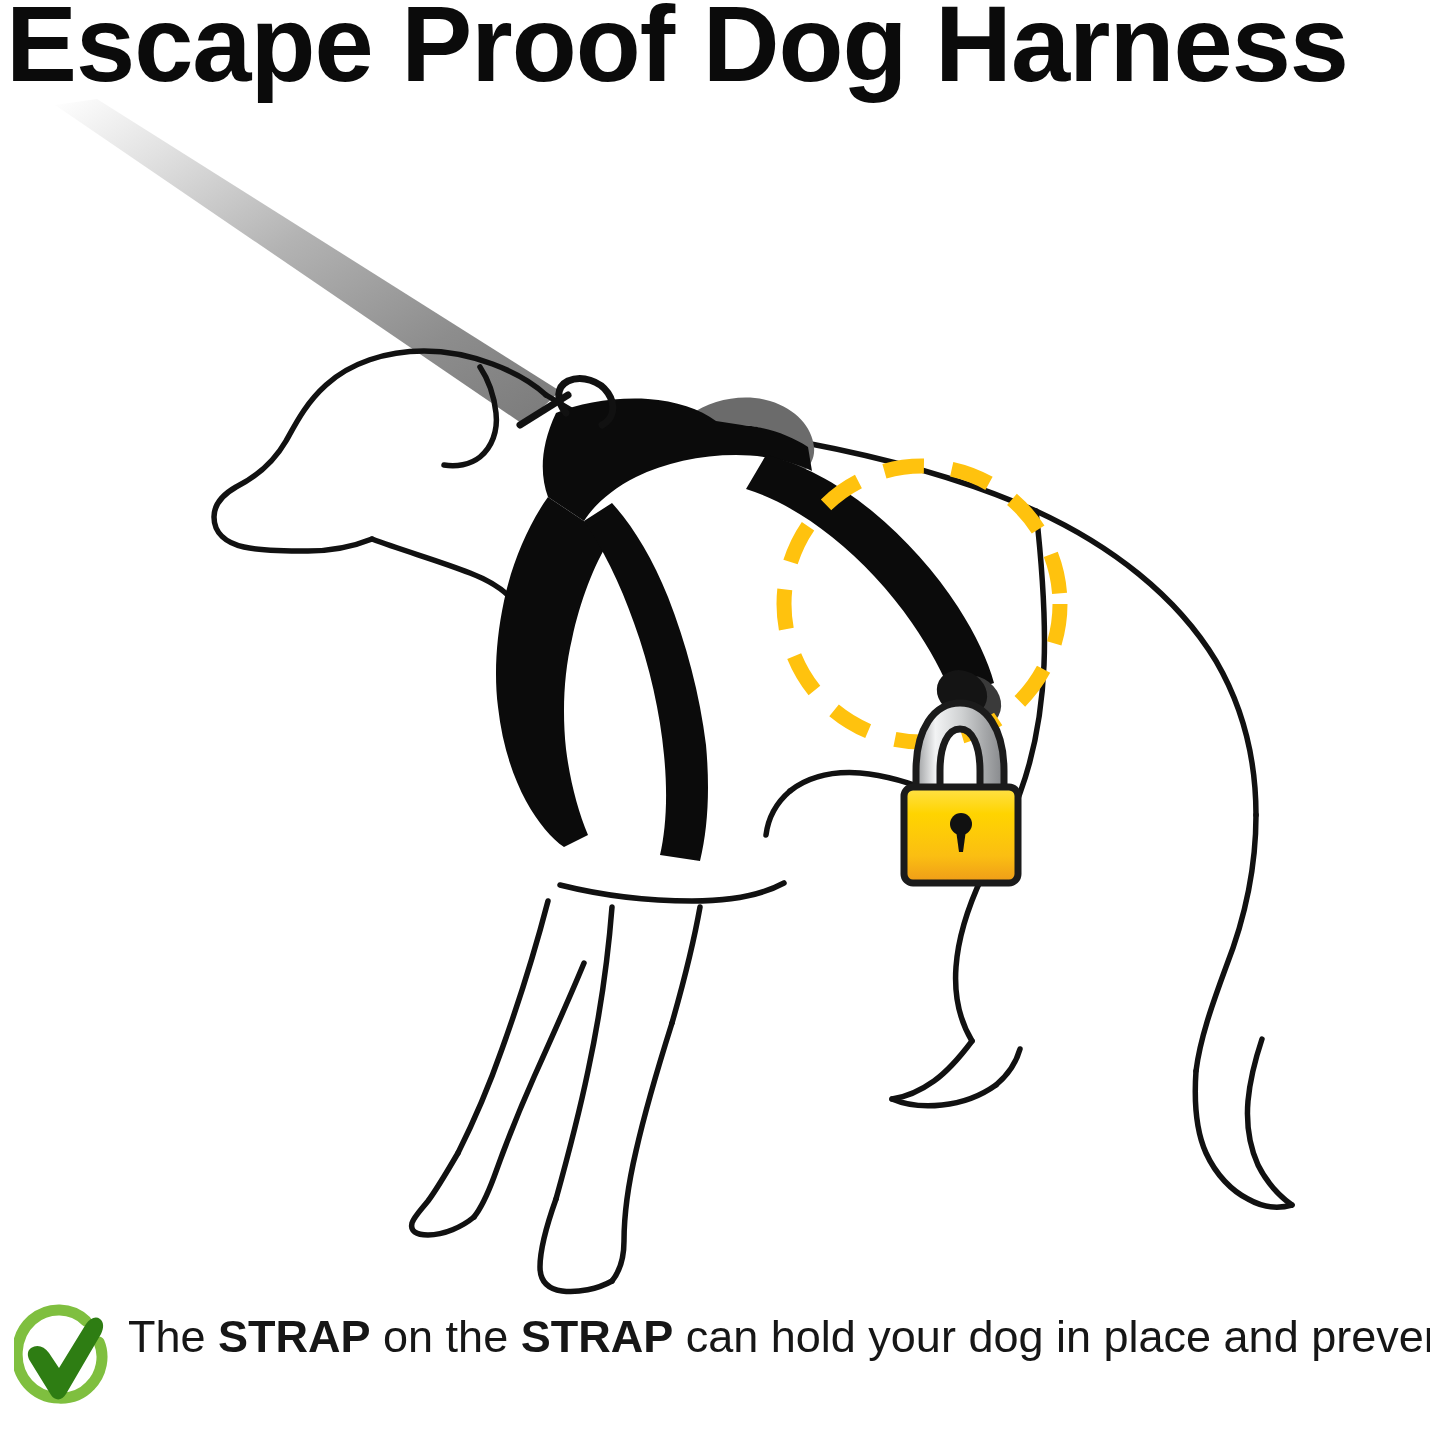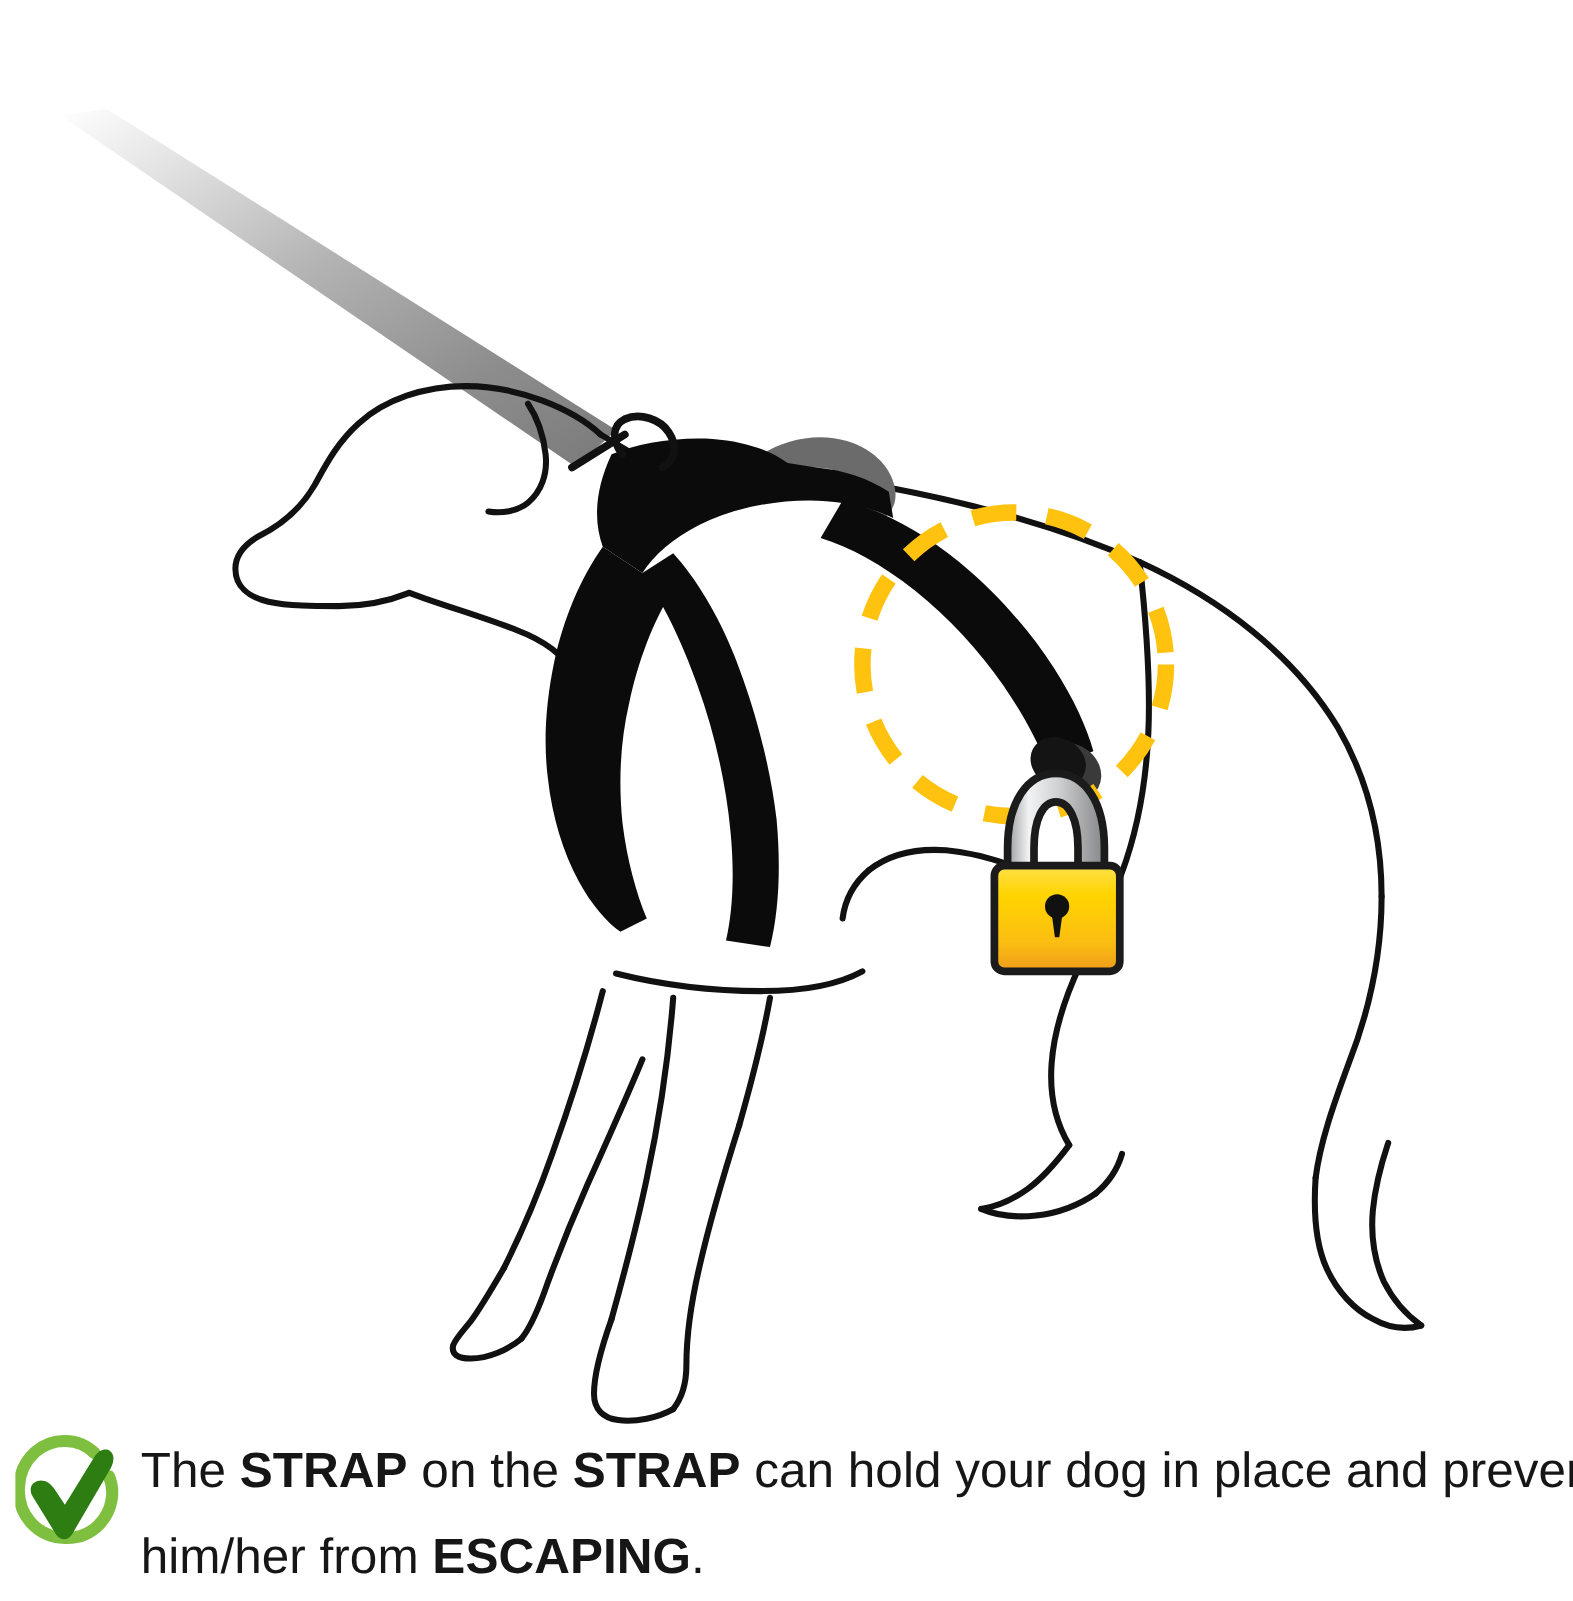--- a/index.html
+++ b/index.html
@@ -87,20 +87,23 @@
   }
   .caption-line b {
     font-weight: bold;
   }
 </style>
 </head>
 <body>
 
 <div id="page">
 
+  <div id="title-bar">
+    <div id="title-text">Escape Proof Dog Harness</div>
+  </div>
 
   <div id="illustration">
     <svg viewBox="0 0 1430 1200" xmlns="http://www.w3.org/2000/svg">
       <defs>
         <linearGradient id="leashGrad" x1="0" y1="0" x2="1" y2="1">
           <stop offset="0%" stop-color="#ffffff"></stop>
           <stop offset="18%" stop-color="#e2e2e2"></stop>
           <stop offset="45%" stop-color="#b3b3b3"></stop>
           <stop offset="75%" stop-color="#8d8d8d"></stop>
           <stop offset="100%" stop-color="#7a7a7a"></stop>
@@ -332,18 +335,17 @@
                  C 90 18, 90 24, 87 30
                  L 52 90
                  C 48 97, 41 97, 37 91
                  L 16 57
                  C 13 52, 13 47, 17 44 Z" fill="#2E7D13"></path>
       </svg>
     </div>
 
     <div id="caption-lines">
       <div class="caption-line"><span>The </span><b>STRAP</b><span> on the </span><b>STRAP</b><span> can hold your dog in place and prevent</span></div>
-      <div class="caption-line"><span>him/her from </span><b>ESCAPING</b><span>.</span></div>
     </div>
 
   </div>
 
 </div>
 
 </body></html>

